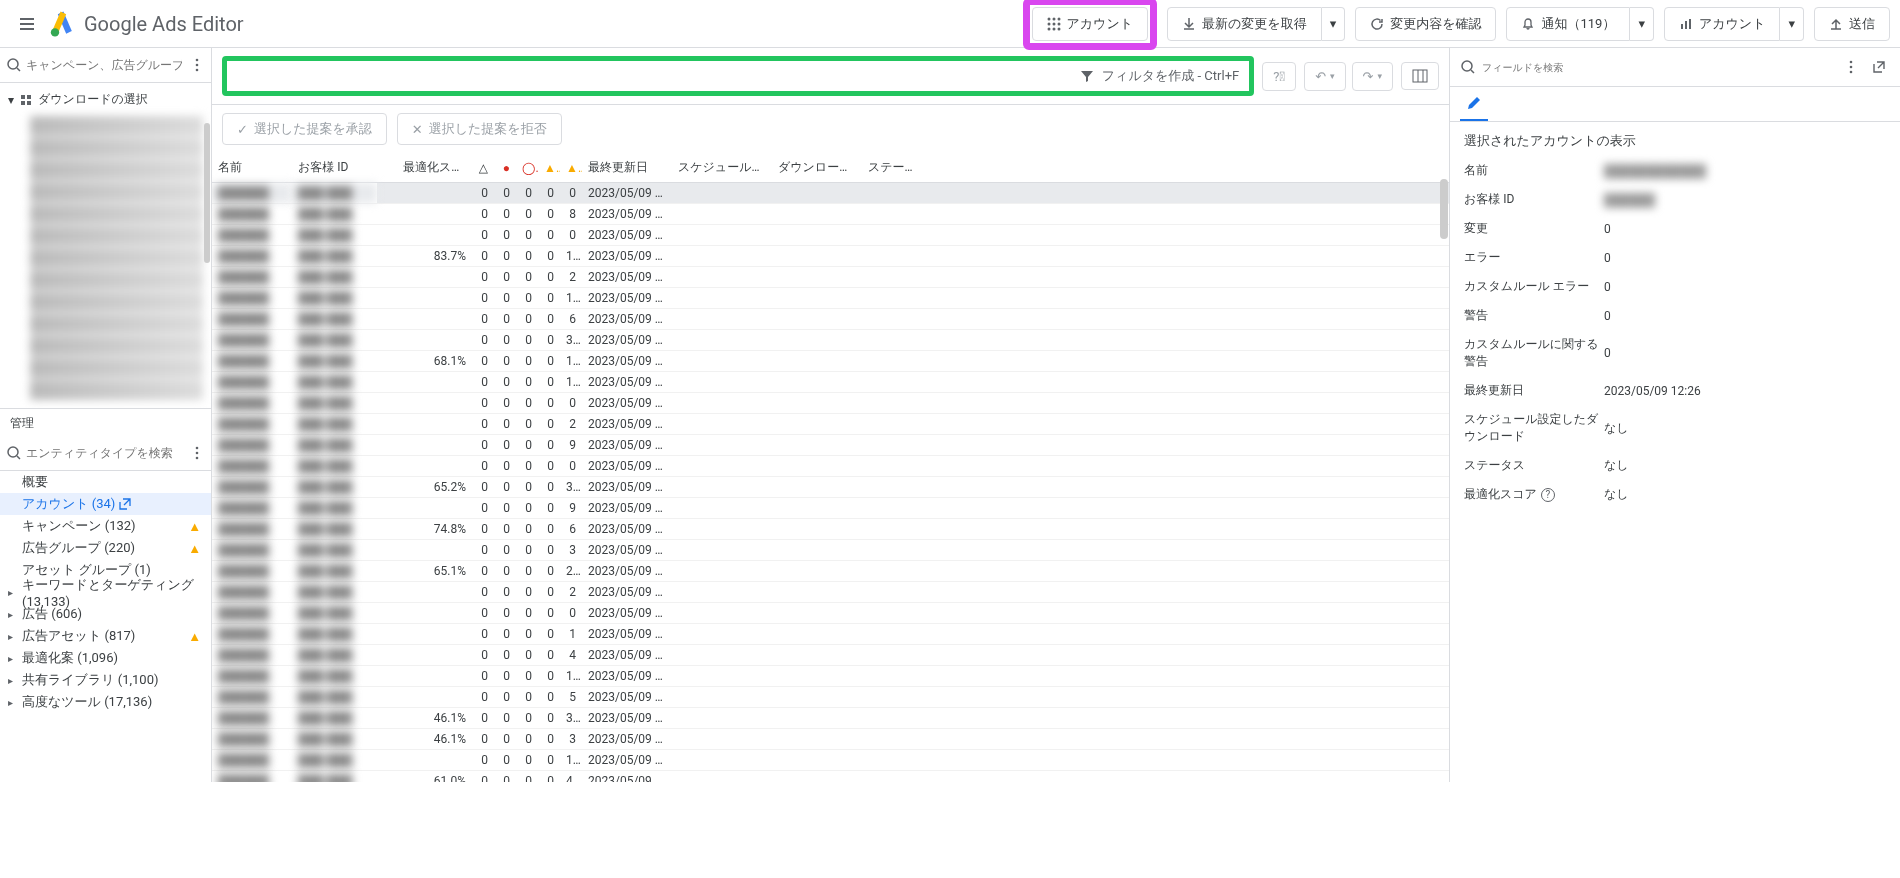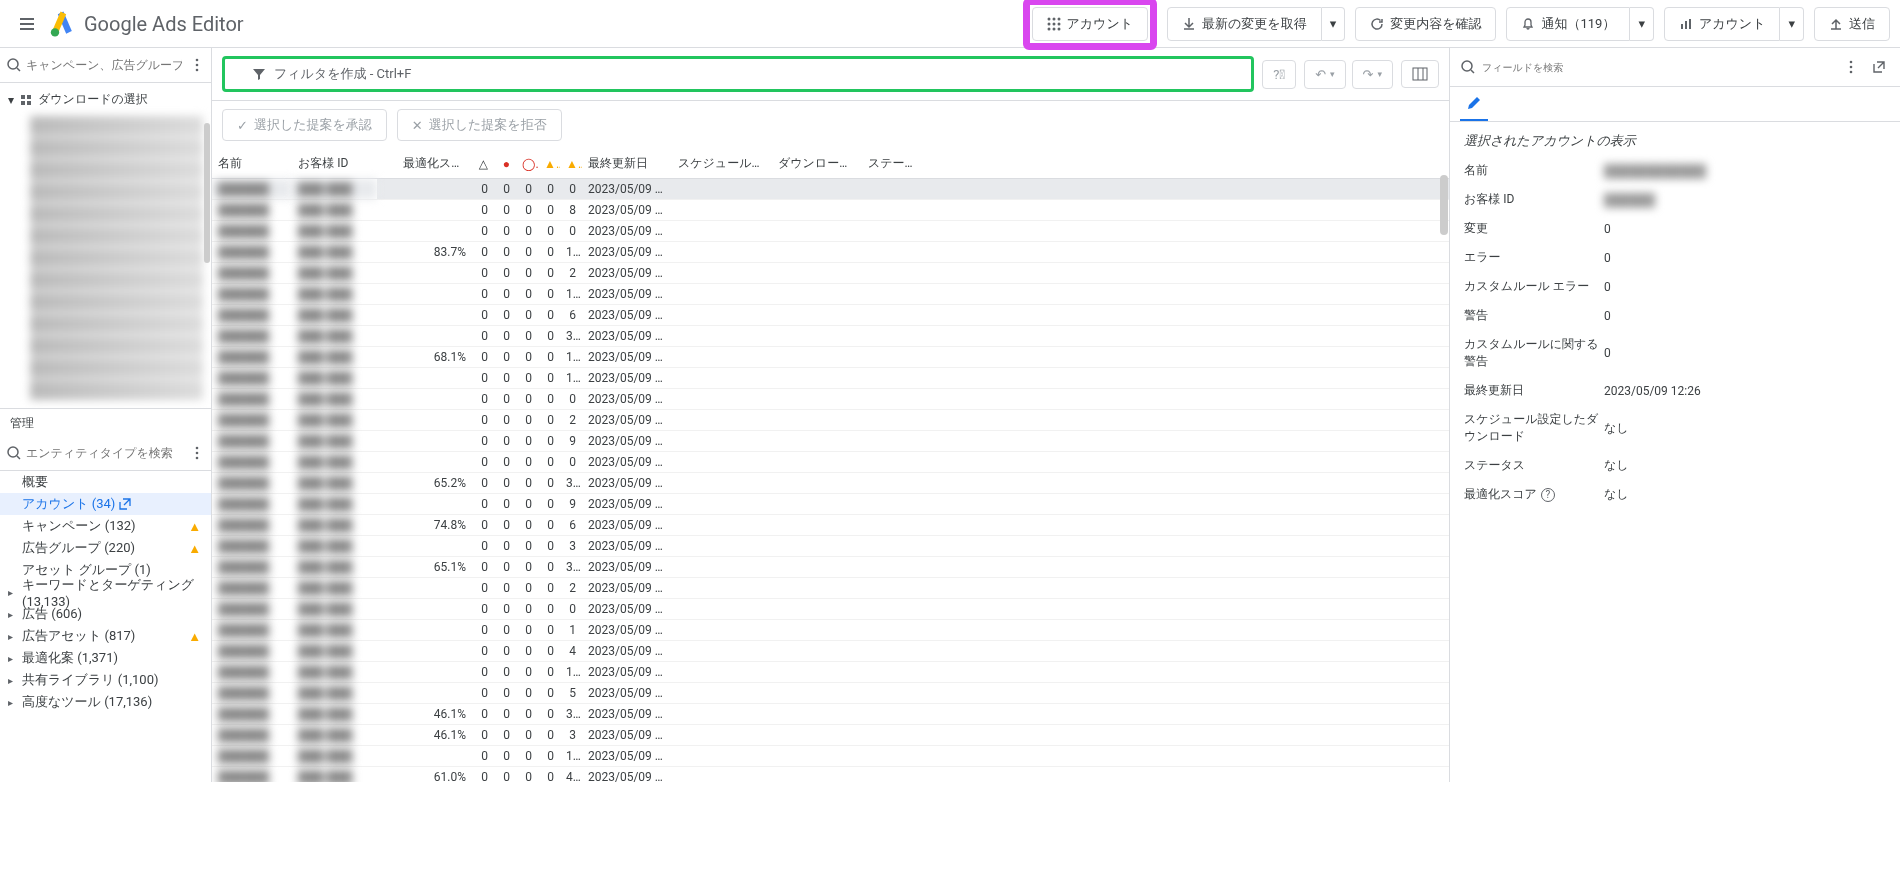--- a/index.html
+++ b/index.html
@@ -38,21 +38,21 @@
 .entity-list { overflow-y: auto; }
 .entity-item { display:flex; align-items:center; padding: 4px 10px 4px 22px; font-size: 13px; cursor:pointer; position:relative; height:22px; }
 .entity-item .arrow { position:absolute; left:8px; font-size:10px; color:#5f6368;}
 .entity-item.selected { background: #e8f0fe; color:#1a73e8; }
 .entity-item .warn { margin-left:auto; color:#f9ab00; }
 .entity-item .ext { color:#1a73e8; margin-left:4px; }
 
 
 .center { flex:1; display:flex; flex-direction:column; border-right:1px solid #dadce0; min-width:0; }
 .toolbar1 { display:flex; align-items:center; padding: 8px 10px; border-bottom:1px solid #dadce0; gap:8px; }
-.filter-box { flex:1; display:flex; align-items:center; gap:8px; border:3px solid #22c55e; border-radius:4px; padding:6px 27px; color:#5f6368; }
+.filter-box { flex:1; display:flex; align-items:center; gap:8px; border:5px solid #22c55e; border-radius:4px; padding:6px 10px; color:#5f6368;justify-content:flex-end; }
 .icon-btn { border:1px solid #dadce0; border-radius:4px; padding:6px 10px; color:#9aa0a6; cursor:pointer; display:flex; align-items:center; }
 .icon-group { display:flex; gap:6px; }
 .toolbar2 { display:flex; gap:10px; padding: 8px 10px; }
 .ghost-btn { border:1px solid #dadce0; border-radius:4px; padding:6px 14px; color:#9aa0a6; display:flex; align-items:center; gap:6px; }
 
 .table-wrap { flex:1; overflow:auto; position:relative;}
 table { border-collapse: collapse; width: 100%; table-layout:fixed; }
 th { text-align:left; font-weight:400; font-size:12px; padding: 6px 6px; border-bottom:1px solid #dadce0; background:#fff; position:sticky; top:0; color:#3c4043; white-space:nowrap; overflow:hidden; text-overflow:ellipsis;}
 td { font-size:12px; padding: 3px 6px; border-bottom:1px solid #f1f1f1; white-space:nowrap; overflow:hidden; text-overflow:ellipsis; height:20px;}
 td.num, th.num { text-align:right; }
@@ -62,21 +62,21 @@
 .th-icon-red { color:#d93025; }
 .th-icon-orange { color:#f9ab00; }
 .vscroll { position:absolute; right:1px; top:26px; width:8px; height:60px; background:#ccc; border-radius:4px; }
 
 
 .right { width: 450px; display:flex; flex-direction:column; }
 .rsearch { display:flex; align-items:center; padding:8px 10px; border-bottom:1px solid #dadce0; gap:6px; }
 .rsearch input { border:none; outline:none; flex:1; font-size:10px; }
 .rtabs { border-bottom:1px solid #dadce0; padding:0 10px; }
 .rtab { display:inline-flex; padding:8px 6px; border-bottom:2px solid #1a73e8; color:#1a73e8; }
-.rtitle { padding:10px 14px 6px; font-size:13px; font-weight:500;font-style:italic; }
+.rtitle { padding:10px 14px 6px; font-size:13px; font-weight:500; }
 .field-row { display:flex; padding:6px 14px; font-size:12px; align-items:center; }
 .field-label { width: 140px; color:#3c4043; }
 .field-value { flex:1; }
 .field-value.blur { filter: blur(4px); color:#999; }
 .help-icon { display:inline-flex; width:14px; height:14px; border:1px solid #5f6368; border-radius:50%; font-size:10px; align-items:center; justify-content:center; margin-left:4px; color:#5f6368;}
 .rext { margin-left:auto; padding:4px; cursor:pointer; }
 
 svg { display:block; }
 </style>
 </head>
@@ -275,21 +275,21 @@
             <span class="arrow">▸</span>
             <span>広告 (606)</span>
           </div>
           <div class="entity-item">
             <span class="arrow">▸</span>
             <span>広告アセット (817)</span>
             <span class="warn">▲</span>
           </div>
           <div class="entity-item">
             <span class="arrow">▸</span>
-            <span>最適化案 (1,371)</span>
+            <span>最適化案 (1,096)</span>
           </div>
           <div class="entity-item">
             <span class="arrow">▸</span>
             <span>共有ライブラリ (1,100)</span>
           </div>
           <div class="entity-item">
             <span class="arrow">▸</span>
             <span>高度なツール (17,136)</span>
           </div>
         </div>
@@ -664,21 +664,21 @@
               </tr>
               <tr>
                 <td class="blur-cell">██████</td>
                 <td class="blur-cell">███-███</td>
                 <td></td>
                 <td class="num">65.1%</td>
                 <td class="num">0</td>
                 <td class="num">0</td>
                 <td class="num">0</td>
                 <td class="num">0</td>
-                <td class="num">30</td>
+                <td class="num">20</td>
                 <td>2023/05/09 1…</td>
                 <td></td>
                 <td></td>
                 <td></td>
                 <td></td>
               </tr>
               <tr>
                 <td class="blur-cell">██████</td>
                 <td class="blur-cell">███-███</td>
                 <td></td>

